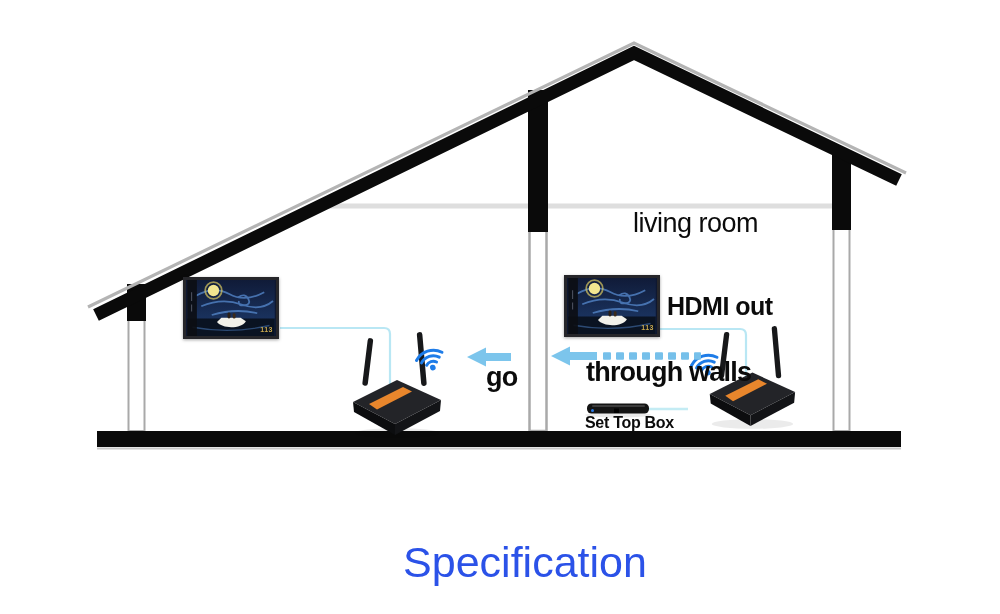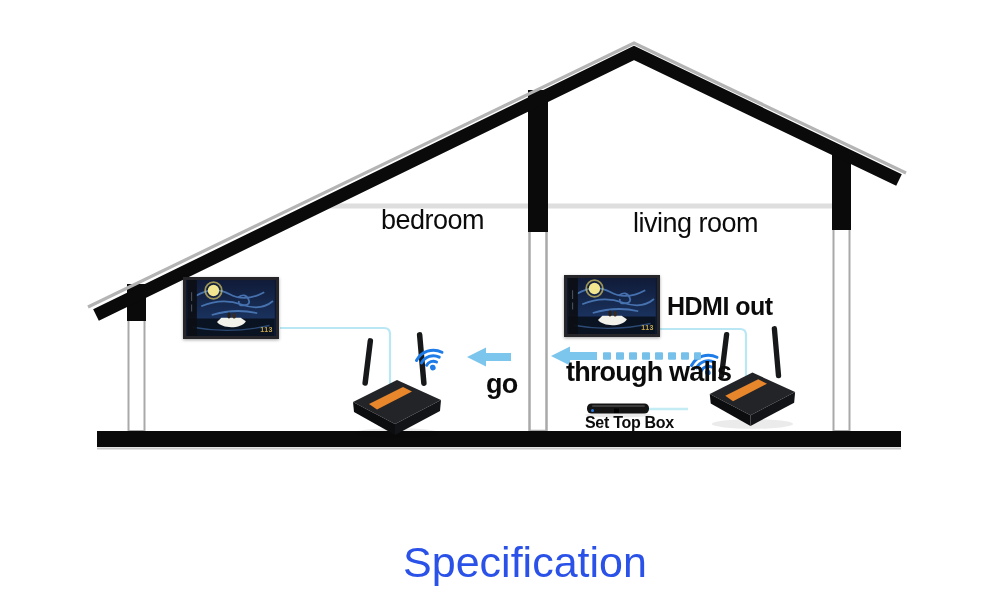--- a/index.html
+++ b/index.html
@@ -158,21 +158,20 @@
       <rect x="46" y="37" width="3.4" height="7" rx="1.6" fill="#2a2017"></rect>
       <rect x="52" y="38" width="3.2" height="6" rx="1.5" fill="#3a2a1a"></rect>
       <rect x="0" y="0" width="11" height="64" fill="#0c0e14" opacity="0.92"></rect>
       <g stroke="#5a6070" stroke-width="1">
           <path d="M5,14 v10 M5,28 v8"></path>
         </g>
     </svg>
     <span class="badge">113</span>
   </div>
 
-  <div class="lbl room-lbl" style="left:381px;top:207px;">bedroom</div>
   <div class="lbl hdmi-lbl" style="left:667px;top:294px;">HDMI out</div>
   <div class="lbl room-lbl" style="left:633px;top:210px;">living room</div>
-  <div class="lbl arrow-lbl" style="left:486px;top:364px;margin-top:7px;">go</div>
-  <div class="lbl arrow-lbl" style="left:544px;top:359px;padding-left:22px;">through walls</div>
+  <div class="lbl arrow-lbl" style="left:486px;top:364px;">go</div>
+  <div class="lbl arrow-lbl" style="left:564px;top:359px;padding-left:22px;">through walls</div>
   <div class="lbl stb-lbl" style="left:585px;top:415px;">Set Top Box</div>
 
   <div class="title-lbl">Specification</div>
 </div>
 
 </body></html>

